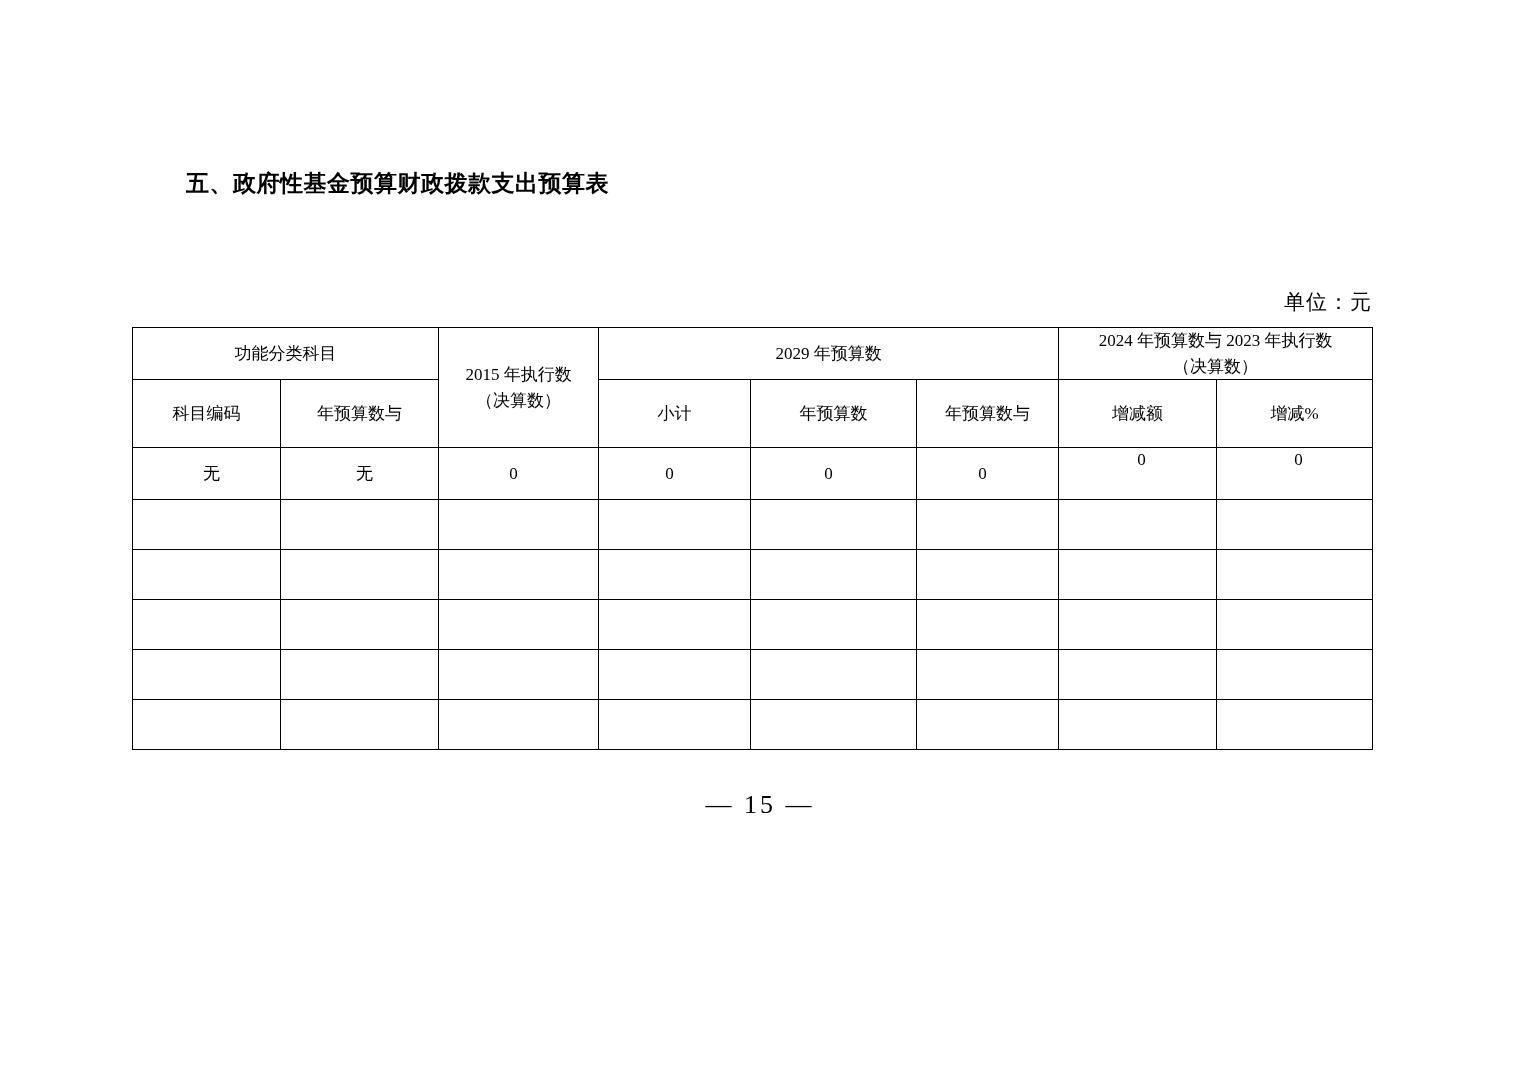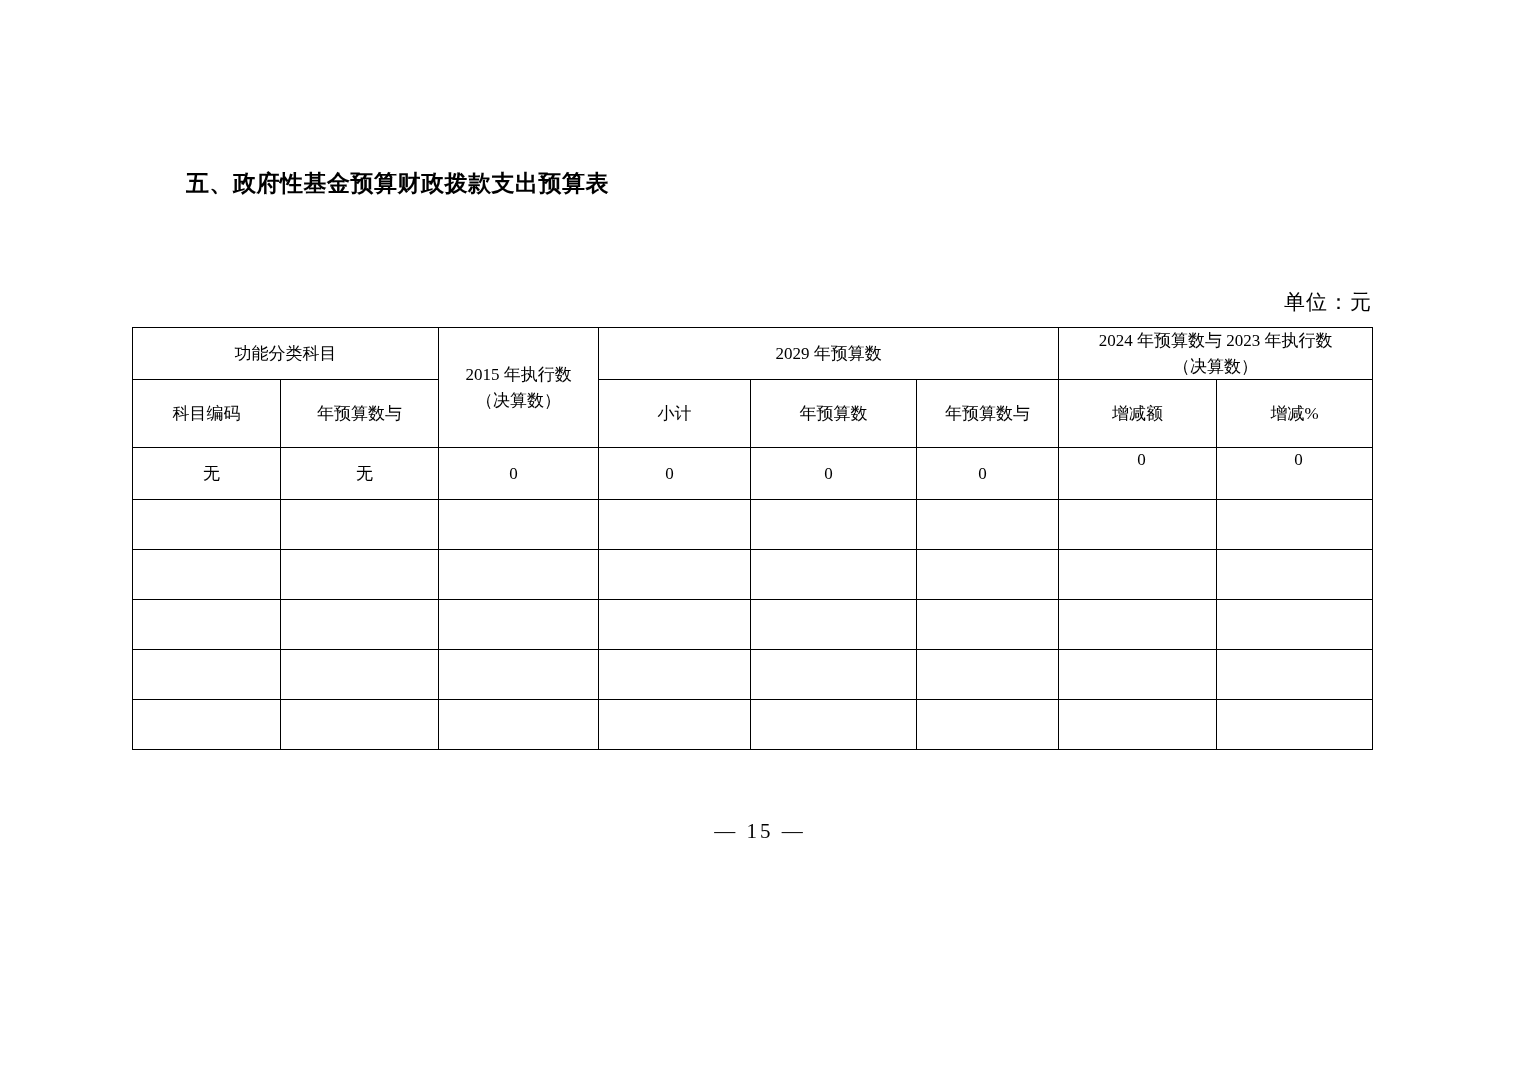--- a/index.html
+++ b/index.html
@@ -92,23 +92,22 @@
     vertical-align: top !important;
     padding-left: 8px !important;
     padding-top: 2px !important;
   }
   .page-number {
     position: absolute;
     left: 0;
     right: 0;
     top: 790px;
     text-align: center;
-    font-size: 21px;
+    font-size: 26px;
     letter-spacing: 3px;
-    margin-top: 29px;
   }
 </style>
 </head>
 <body>
 
 <div class="page">
 
   <div class="section-heading">五、政府性基金预算财政拨款支出预算表</div>
 
 

